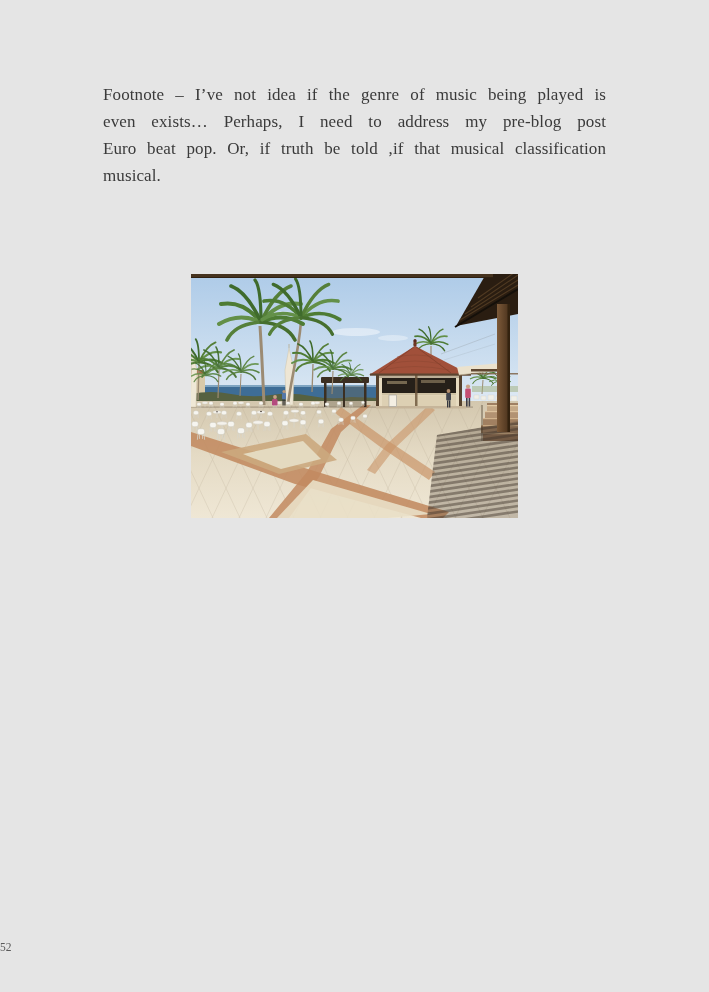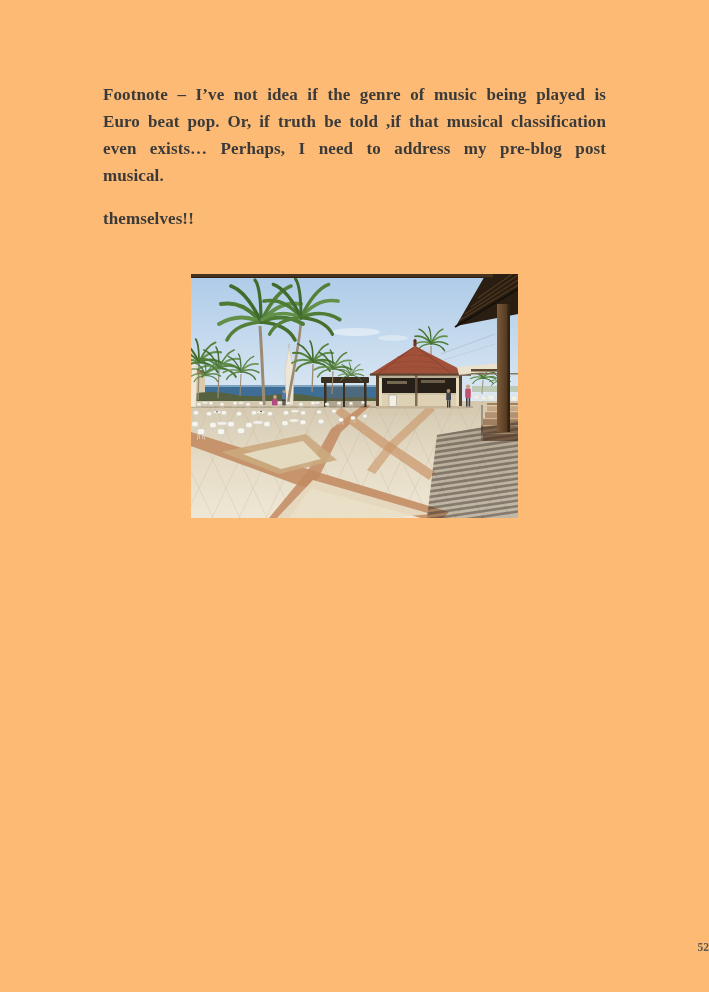--- a/index.html
+++ b/index.html
@@ -1,48 +1,47 @@
 <!DOCTYPE html>
 <html><head>
 <meta charset="utf-8">
 <style>
   html,body{margin:0;padding:0;}
   body{
     width:709px;height:992px;background:#ffffff;position:relative;
     font-family:"Liberation Serif", serif;overflow:hidden;
   }
-  .page{position:absolute;inset:0;background:#fdba74;font-weight:bold;}
+  .page{position:absolute;inset:0;background:#e5e5e5;}
   .para{
     position:absolute;left:103px;width:503px;color:#3a3a3a;
     font-size:17px;line-height:27px;letter-spacing:0.1px;
   }
   .p1{top:81px;}
   .p2{top:205px;}
   .jline{text-align:justify;text-align-last:justify;}
   .jline.last{text-align-last:left;}
   .photo{position:absolute;left:191px;top:274px;width:327px;height:244px;display:block;}
   .pagenum{
-    position:absolute;top:941px;left:0;width:100%;text-align:right;
+    position:absolute;top:941px;left:0;width:100%;text-align:left;
     font-size:11.5px;color:#5a5a5a;
   }
 </style>
 </head>
 <body>
 
 <div class="page">
 
   <div class="para p1">
     <div class="jline">Footnote – I’ve not idea if the genre of music being played is</div>
+    <div class="jline">even exists… Perhaps, I need to address my pre-blog post</div>
     <div class="jline">Euro beat pop. Or, if truth be told ,if that musical classification</div>
-    <div class="jline">even exists… Perhaps, I need to address my pre-blog post</div>
     <div class="jline last">musical.</div>
   </div>
 
   <div class="para p2">
-    <div class="jline last">themselves!!</div>
   </div>
 
   <svg class="photo" role="img" viewBox="0 0 327 244" preserveAspectRatio="none" aria-label="Sunny resort terrace plaza: tall palm trees against a blue sky, rows of white cafe chairs and tables on the left, a beach bar kiosk with a terracotta hipped roof in the centre, cream tiled paving with terracotta diamond bands, a dark slatted pergola with post at top right casting striped shadows across the foreground">
     <defs>
       <linearGradient id="sky" x1="0" y1="0" x2="0" y2="1">
         <stop offset="0" stop-color="#aecbe8"></stop>
         <stop offset="0.75" stop-color="#d2e2f1"></stop>
         <stop offset="1" stop-color="#e2ecf5"></stop>
       </linearGradient>
       <linearGradient id="floorg" x1="0" y1="0" x2="0" y2="1">

